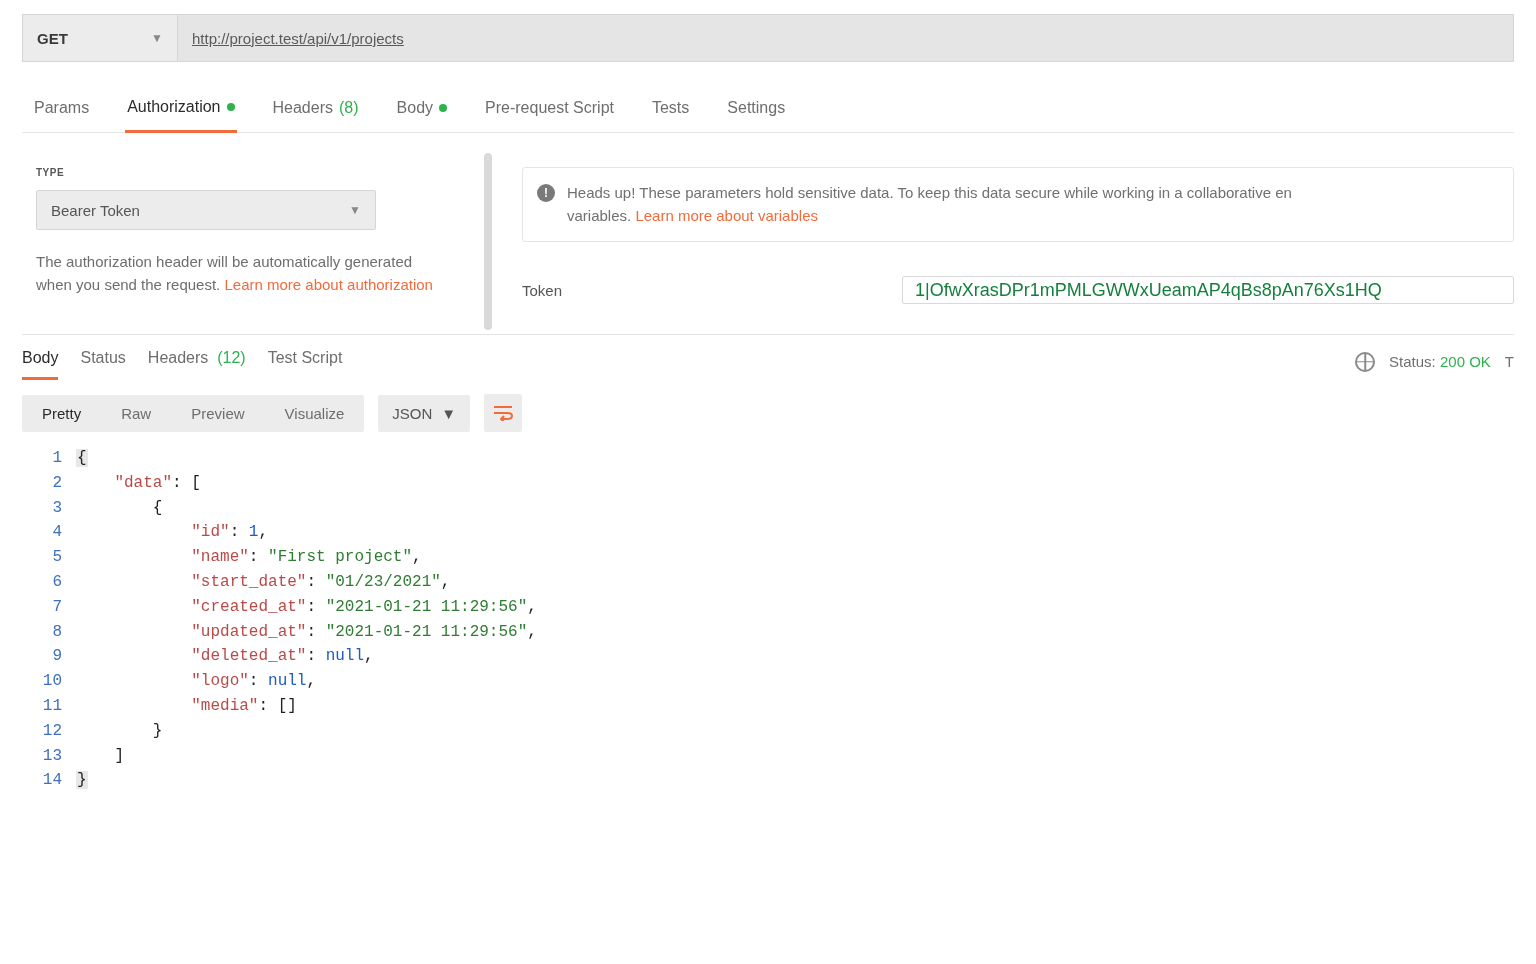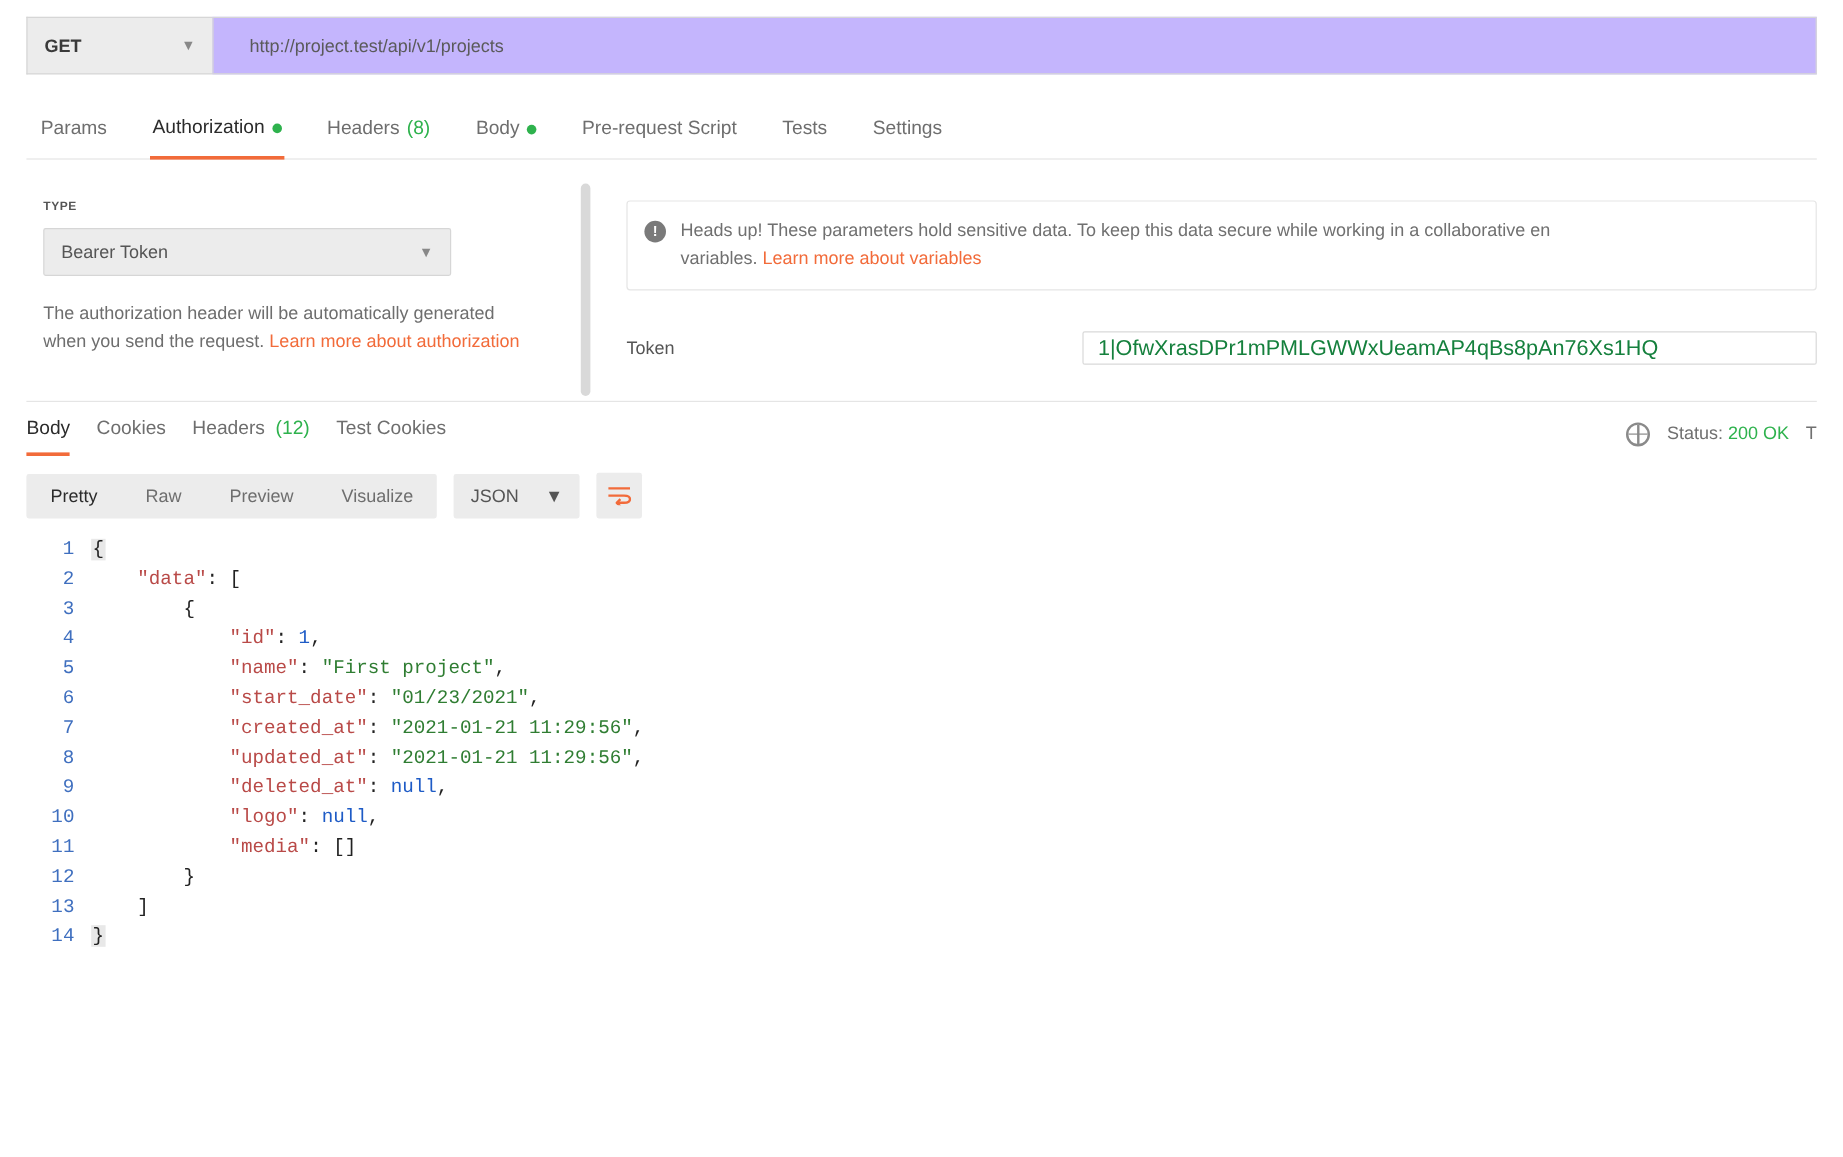--- a/index.html
+++ b/index.html
@@ -29,26 +29,27 @@
     font-weight: 600;
     color: #3a3a3a;
   }
   .method-dd .caret {
     font-size: 12px;
     color: #888;
   }
   .url-input {
     flex: 1;
     height: 48px;
-    background: #c4b5fd;
+    background: #e5e5e5;
     border: 1px solid #d6d6d6;
-    padding: 0 30px;
+    padding: 0 14px;
     font-size: 15px;
     color: #5a5a5a;
     outline: none;
+    text-decoration: underline;
   }
 
   
   .req-tabs {
     display: flex;
     gap: 34px;
     padding: 16px 10px 0 10px;
     margin: 16px 22px;
     border-bottom: 1px solid #e5e5e5;
     font-size: 16px;
@@ -213,21 +214,21 @@
   }
   .btn-group .seg {
     padding: 10px 20px;
     color: #6e6e6e;
     cursor: pointer;
   }
   .btn-group .seg.active { color: #2b2b2b; font-weight: 500; }
   .json-dd {
     background: #ececec;
     padding: 10px 14px;
-    display: flex; align-items: center; gap: 22px;
+    display: flex; align-items: center; gap: 9px;
     border-radius: 2px;
     color: #555;
   }
   .wrap-icon {
     width: 38px; height: 38px;
     display: flex; align-items: center; justify-content: center;
     background: #ececec;
     border-radius: 2px;
   }
   .wrap-icon svg { stroke: #f26b3a; }
@@ -328,28 +329,28 @@
     </div>
   </div>
 </div>
 
 <div class="resp-bar">
   <div class="resp-tabs">
     <div class="resp-tab active">
       <span>Body</span>
     </div>
     <div class="resp-tab">
-      <span>Cookies</span>
+      <span>Status</span>
     </div>
     <div class="resp-tab">
       <span>Headers</span>&nbsp;
       <span class="green-count">(12)</span>
     </div>
     <div class="resp-tab">
-      <span>Test Cookies</span>
+      <span>Test Script</span>
     </div>
   </div>
 
   <div class="resp-status">
     <span class="globe"></span>
     <span>
       <span>Status:</span>
       <span class="status-ok">200 OK</span>
     </span>
     <span>T</span>

